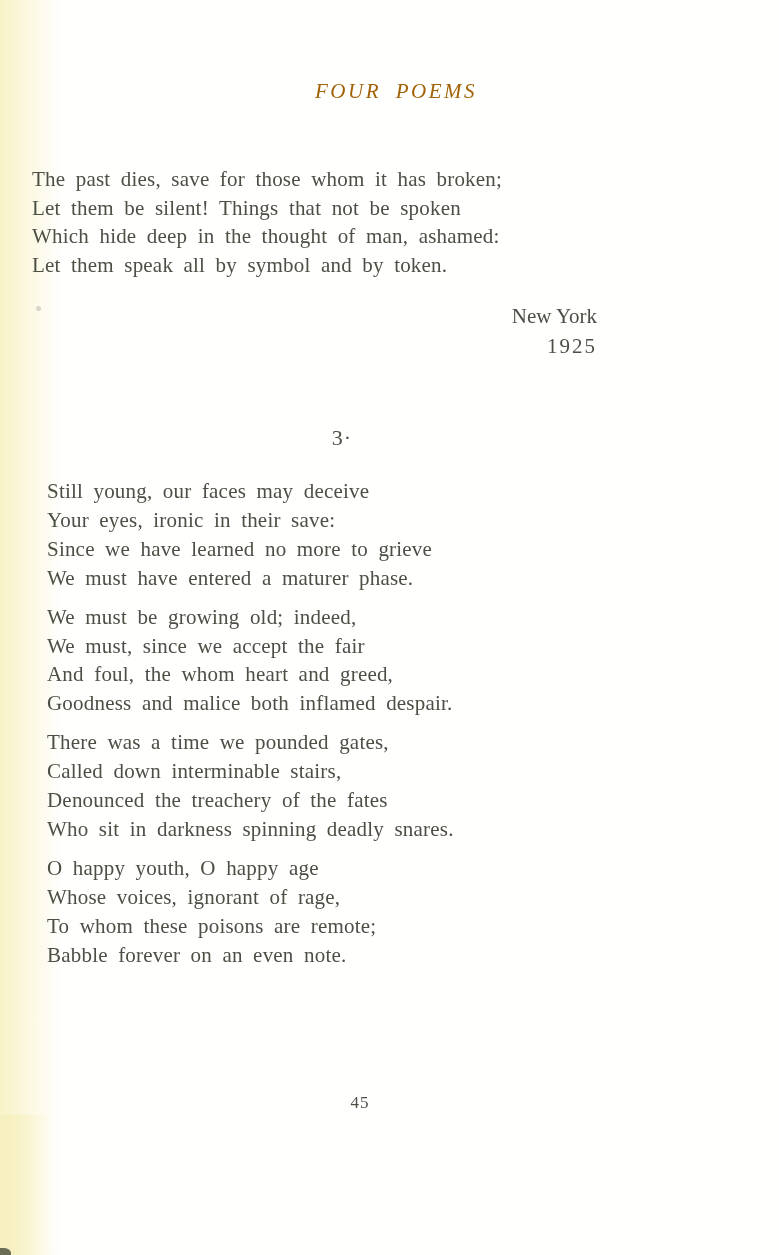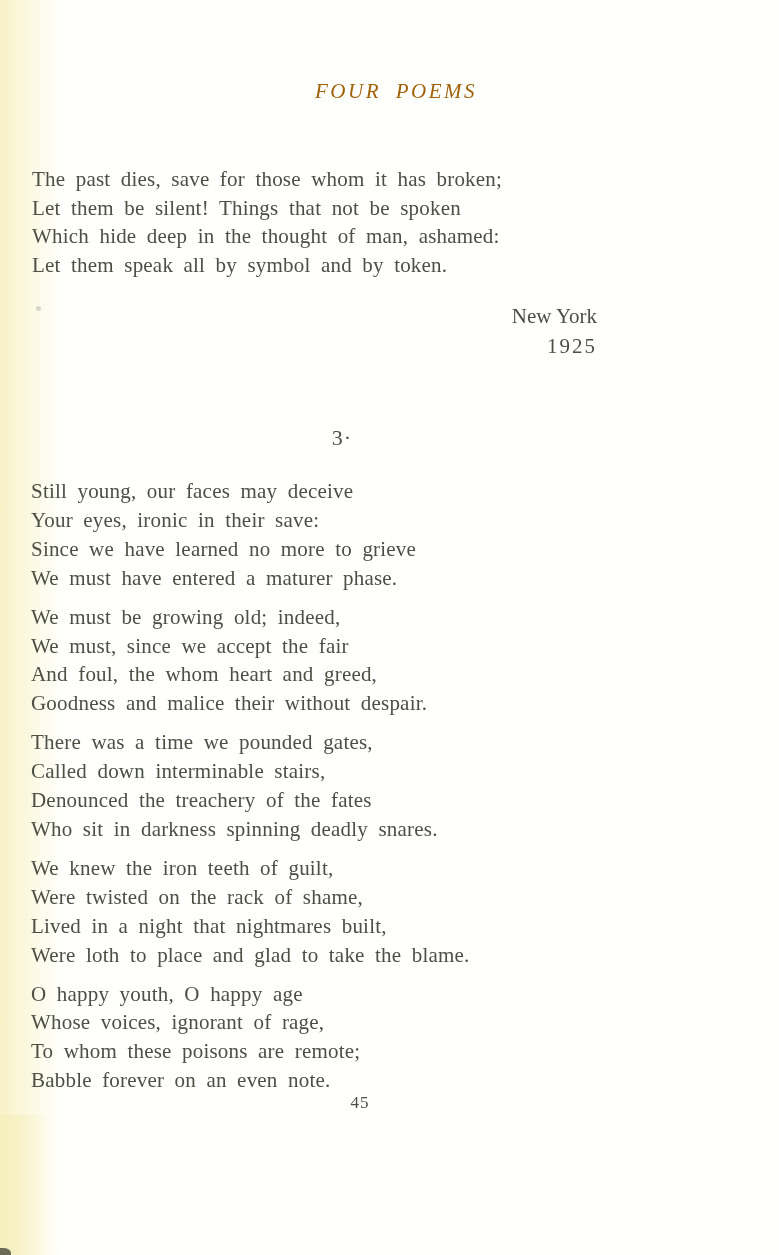--- a/index.html
+++ b/index.html
@@ -65,21 +65,21 @@
     letter-spacing: 1px;
   }
   .poem-three {
     position: absolute;
     left: 31px; top: 477px;
     font-size: 21px;
     line-height: 28.9px;
     word-spacing: 5px;
     letter-spacing: 0.2px;
   }
-  .stanza { margin: 0 0 10px 0; }
+  .stanza { margin: 0 0 10px 16px; }
   .page-number {
     position: absolute;
     left: 360px; top: 1093px;
     transform: translateX(-50%);
     font-size: 17px;
     letter-spacing: 1px;
   }
   
   .corner-mark {
     position: absolute;
@@ -126,33 +126,27 @@
     <div class="stanza">
       <div class="line">Still young, our faces may deceive</div>
       <div class="line">Your eyes, ironic in their save:</div>
       <div class="line">Since we have learned no more to grieve</div>
       <div class="line">We must have entered a maturer phase.</div>
     </div>
     <div class="stanza">
       <div class="line">We must be growing old; indeed,</div>
       <div class="line">We must, since we accept the fair</div>
       <div class="line">And foul, the whom heart and greed,</div>
-      <div class="line">Goodness and malice their without despair.</div>
+      <div class="line">Goodness and malice both inflamed despair.</div>
     </div>
     <div class="stanza">
       <div class="line">There was a time we pounded gates,</div>
       <div class="line">Called down interminable stairs,</div>
       <div class="line">Denounced the treachery of the fates</div>
       <div class="line">Who sit in darkness spinning deadly snares.</div>
-    </div>
-    <div class="stanza">
-      <div class="line">We knew the iron teeth of guilt,</div>
-      <div class="line">Were twisted on the rack of shame,</div>
-      <div class="line">Lived in a night that nightmares built,</div>
-      <div class="line">Were loth to place and glad to take the blame.</div>
     </div>
     <div class="stanza">
       <div class="line">O happy youth, O happy age</div>
       <div class="line">Whose voices, ignorant of rage,</div>
       <div class="line">To whom these poisons are remote;</div>
       <div class="line">Babble forever on an even note.</div>
     </div>
   </div>
 
   <div class="page-number">45</div>

